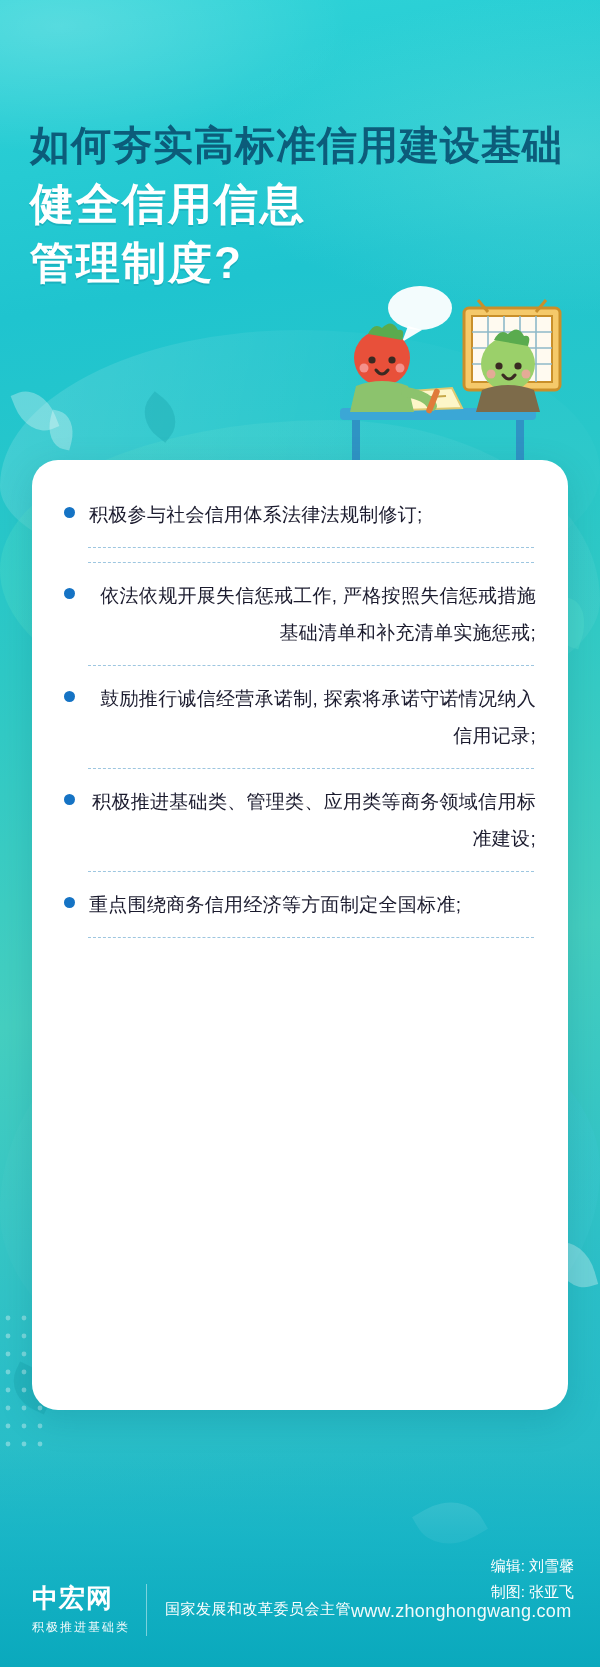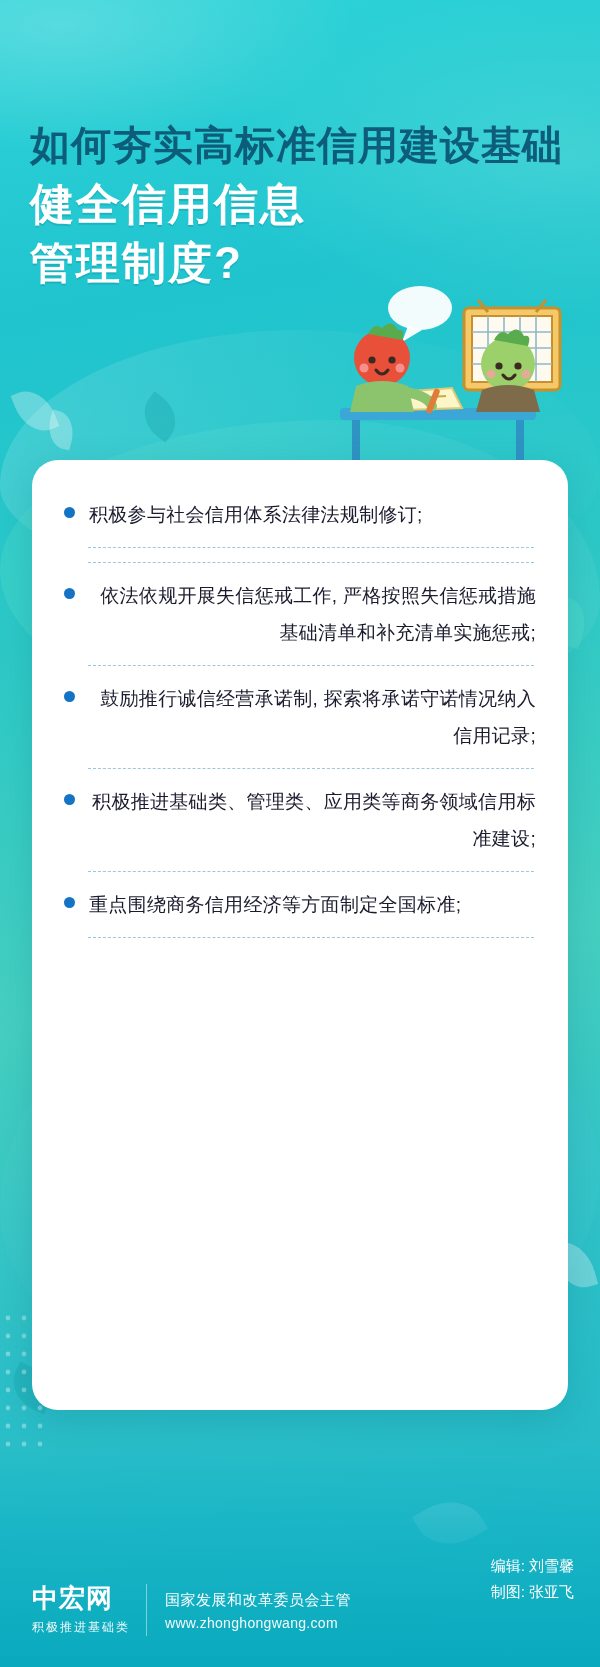--- a/index.html
+++ b/index.html
@@ -186,31 +186,31 @@
     line-height: 1.1;
   }
   .logo-sub {
     font-size: 12px;
     letter-spacing: 2px;
     margin-top: 6px;
     opacity: 0.95;
   }
   .org-block {
     display: flex;
-    flex-direction: column;
+    flex-direction: row;
     justify-content: center;
     padding-top: 2px;
   }
   .org-line {
     font-size: 15px;
     letter-spacing: 0.5px;
     line-height: 1.6;
   }
   .org-url {
-    font-size: 14px;
+    font-size: 18px;
     letter-spacing: 0.3px;
     line-height: 1.6;
     opacity: 0.95;
   }
   .credits {
     position: absolute;
     right: 26px;
     top: 36px;
     text-align: left;
     font-size: 15px;

